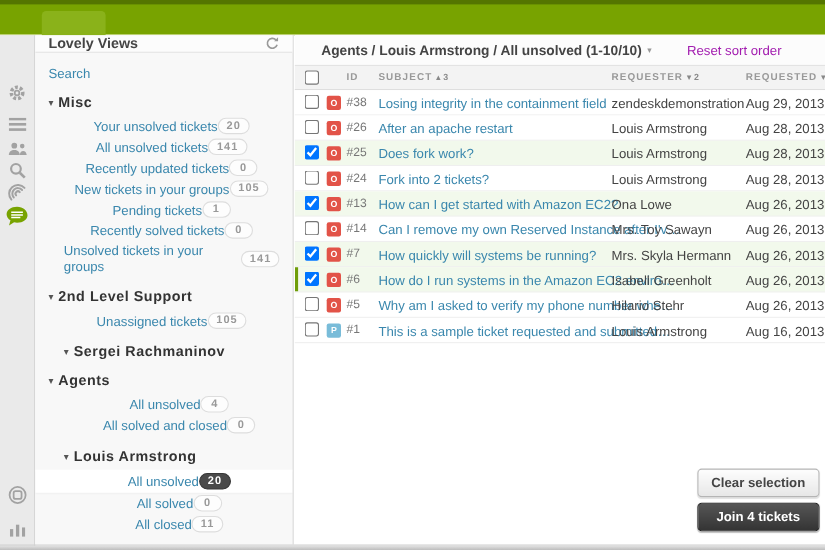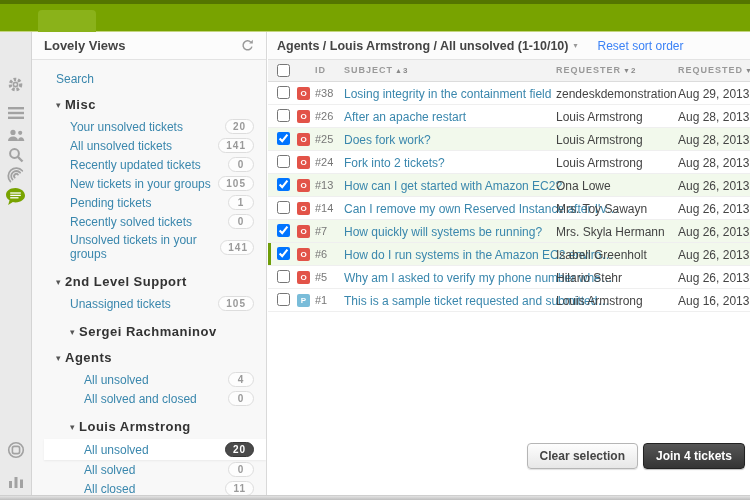--- a/index.html
+++ b/index.html
@@ -14,68 +14,68 @@
   .add-tab { position:absolute; left:38px; top:6px; height:26px; line-height:26px;
     padding:16px 13px; background:#8ab21a; color:#fff; font-weight:bold; font-size:12px;
     border-radius:4px 4px 0 0; cursor:pointer; }
   
   .rail { position:absolute; left:0; top:32px; width:32px; bottom:0;
     background:#eaeaea; border-right:1px solid #d4d4d4; }
   .rail-icon { position:absolute; left:0; width:31px; text-align:center; cursor:pointer; }
   
   .sidebar { position:absolute; left:32px; top:32px; width:235px; bottom:5px;
     background:#f8f8f8; border-right:1px solid #d9d9d9; overflow:hidden; }
-  .sb-header { height:28px; background:#fcfcfc; border-bottom:1px solid #e3e3e3;
+  .sb-header { height:16px; background:#fcfcfc; border-bottom:1px solid #e3e3e3;
     display:flex; align-items:center; padding:0 12px; }
   .sb-title { font-weight:bold; font-size:13px; color:#444; flex:1; }
   .refresh { cursor:pointer; display:flex; }
-  .sb-body { padding:8px 12px 0;margin-left:12px; }
+  .sb-body { padding:8px 12px 0; }
   .s-link { color:#3a87ad; margin:4px 0 2px; cursor:pointer; }
   .s-section { font-weight:bold; color:#333; font-size:13px; margin:11px 0 5px;
     letter-spacing:0.5px; cursor:pointer; }
   .s-section .tri { color:#555; font-size:9px; margin-right:4px; vertical-align:1px; }
   .s-sub { margin-left:14px; }
-  .s-item { display:flex; align-items:center; justify-content:space-between;
+  .s-item { display:flex; align-items:center; justify-content:center;
     padding:2px 0 2px 14px; cursor:pointer; }
   .s-item .s-label { color:#3a87ad; }
   .s-item.lvl2 { padding-left:28px; }
   .s-count { font-size:10px; font-weight:bold; color:#999; background:#fdfdfd;
     border:1px solid #ddd; border-radius:9px; padding:1px 7px; letter-spacing:1px;
     min-width:26px; text-align:center; }
   .s-item.selected { margin:0 -12px; padding:3px 12px 3px 40px; background:#fff;
     box-shadow:0 1px 2px rgba(0,0,0,0.06); }
   .s-count.dark { background:#4a4a4a; color:#fff; border-color:#383838; }
   
   .main { position:absolute; left:268px; top:32px; right:0; bottom:5px; background:#fff; }
   .main-header { height:28px; background:#fcfcfc; border-bottom:1px solid #e3e3e3;
-    display:flex; align-items:center; padding:0 9px; }
+    display:flex; align-items:center; padding:0 24px; }
   .breadcrumb { font-weight:bold; font-size:12.5px; color:#444; cursor:pointer; }
   .breadcrumb .caret { color:#999; font-size:8px; margin-left:5px; vertical-align:2px; }
-  .reset-link { color:#3b82f6; margin-left:20px; cursor:pointer; }
+  .reset-link { color:#a21caf; margin-left:32px; cursor:pointer; }
   .thead { position:relative; height:22px; background:#f3f3f3; border-bottom:1px solid #dcdcdc;padding-left:44px; }
   .thead .hcell { position:absolute; top:5px; font-size:9px; font-weight:bold;
     color:#999; letter-spacing:1px; cursor:pointer; }
   .sort-arr { font-size:7px; color:#888; margin-left:2px; }
   .sort-ord { font-size:8px; color:#888; }
   .cb { position:absolute; left:9px; top:4px; width:13px; height:13px; margin:0; cursor:pointer; }
   .row { position:relative; height:23px; border-bottom:1px solid #efefef; background:#fff; }
   .row.selected { background:#f2f9ec; }
   .row.active { box-shadow:inset 3px 0 0 #6f9d09; }
   .row .t-badge { position:absolute; left:29px; top:5px; width:13px; height:13px;
     border-radius:2px; color:#fff; font-size:8px; font-weight:bold; text-align:center;
     line-height:13px; }
   .t-badge.open { background:#e25348; }
   .t-badge.pending { background:#79bcd9; }
   .row .t-id { position:absolute; left:47px; top:5px; color:#777; font-size:11px; }
   .row .t-subject { position:absolute; left:76px; top:5px; color:#3a87ad;
     white-space:nowrap; cursor:pointer; }
   .row .t-req { position:absolute; left:288px; top:5px; color:#444; white-space:nowrap; }
   .row .t-date { position:absolute; left:410px; top:5px; color:#444; white-space:nowrap; }
   
-  .footer-actions { position:absolute; right:5px; bottom:26px; display:flex; gap:5px; }
+  .footer-actions { position:absolute; right:5px; bottom:12px; display:flex; gap:5px;flex-direction:column; }
   .btn { font-size:12px; font-weight:bold; border-radius:4px; padding:5px 12px;
     cursor:pointer; font-family:inherit; }
   .btn-light { background:linear-gradient(#fdfdfd,#e7e7e7); border:1px solid #b5b5b5; color:#444;
     box-shadow:0 1px 1px rgba(0,0,0,0.12); }
   .btn-dark { background:linear-gradient(#565656,#343434); border:1px solid #222; color:#fff;
     box-shadow:0 1px 1px rgba(0,0,0,0.25); }
   .bottom-strip { position:absolute; left:0; right:0; bottom:0; height:5px;
     background:linear-gradient(#e3e3e3,#bdbdbd); border-top:1px solid #cfcfcf; }
 </style>
 </head>

